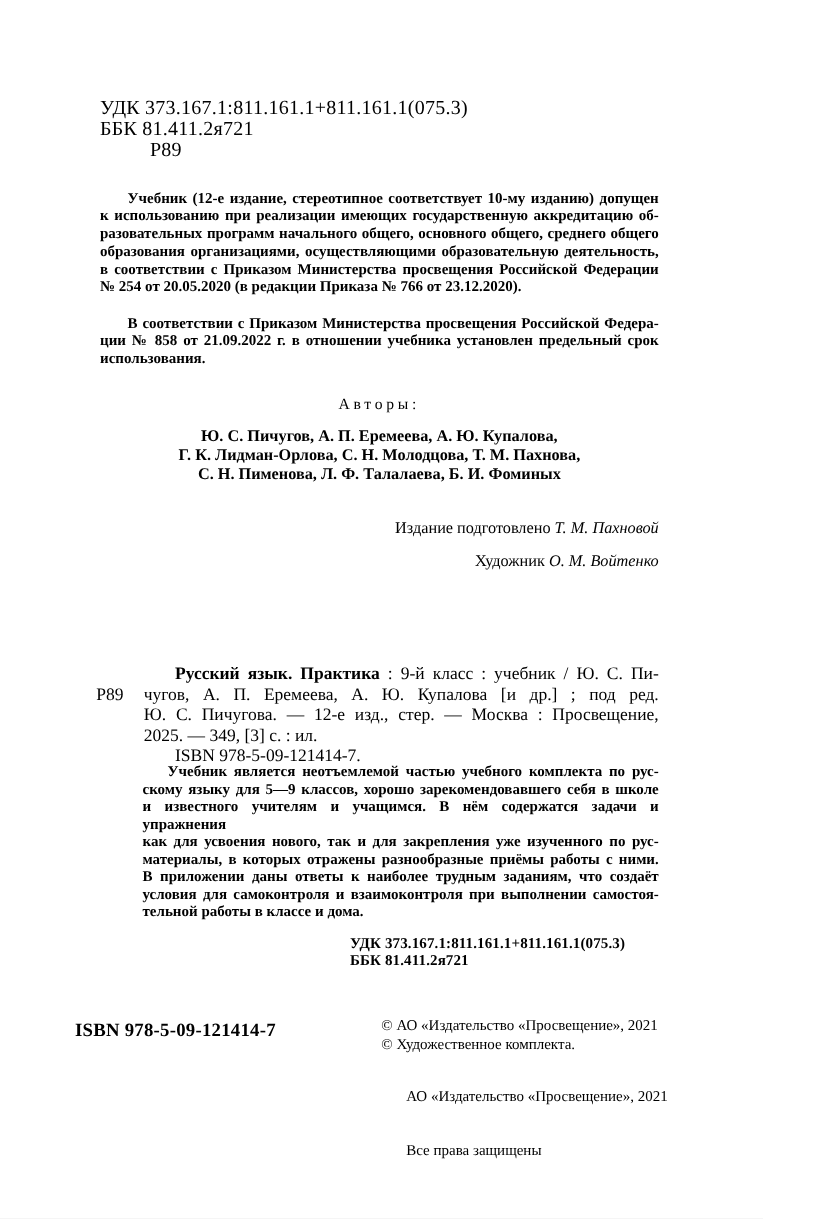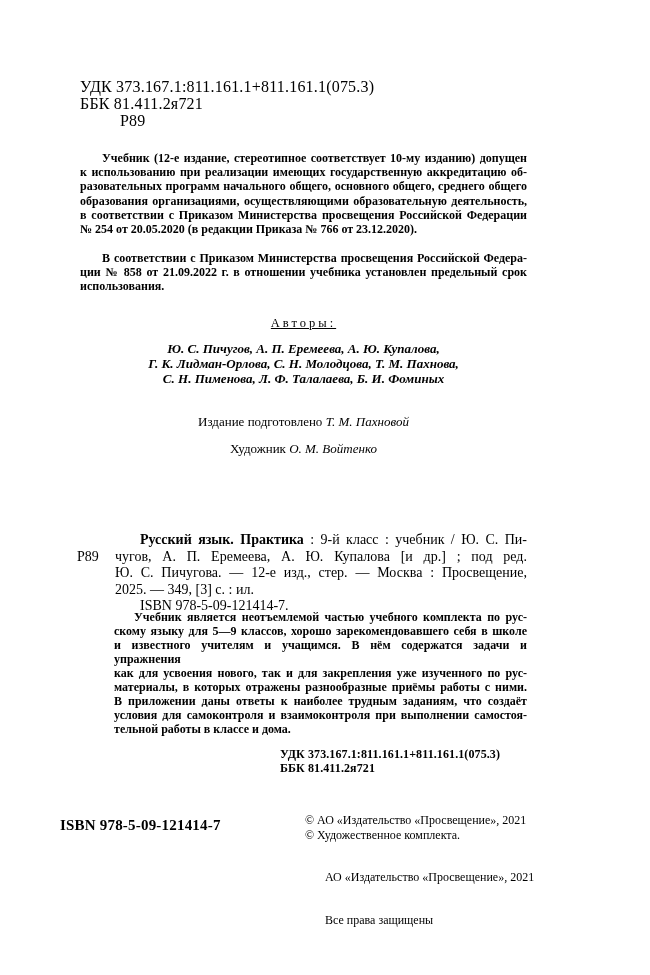--- a/index.html
+++ b/index.html
@@ -20,25 +20,25 @@
   .codes-top { left:80px; top:78px; font-size:16px; line-height:17px; letter-spacing:0.2px; }
   .codes-top .sign { padding-left:40px; }
 
   
   .para { left:80px; top:151px; width:447px; font-size:12px; line-height:14.2px;font-weight:bold; }
   .para .tline:first-child { text-indent:22px; }
   .para2 { top:251px; }
 
   
   .authors-heading { left:80px; top:316px; width:447px; text-align:center;
-                     font-size:12.5px; letter-spacing:3px;text-decoration:underline; }
+                     font-size:12.5px; letter-spacing:3px; }
   .authors-list { left:80px; top:341px; width:447px; text-align:center;
-                  font-weight:bold; font-size:13px; line-height:15px;font-style:italic; }
+                  font-weight:bold; font-size:13px; line-height:15px; }
 
-  .center-note { left:80px; width:447px; text-align:center; font-size:13px; }
+  .center-note { left:80px; width:447px; text-align:right; font-size:13px; }
   .edition-note { top:414px; }
   .artist-note  { top:441px; }
   .ital { font-style:italic; }
 
   
   .card { left:115px; top:532px; width:412px; font-size:14px; line-height:16.6px; }
   .card-first { text-indent:25px; }
   .card-sign { position:absolute; left:-38px; top:16.6px; line-height:16.6px; }
   .card-isbn { text-indent:25px; }
   .card-title { font-weight:bold; }

